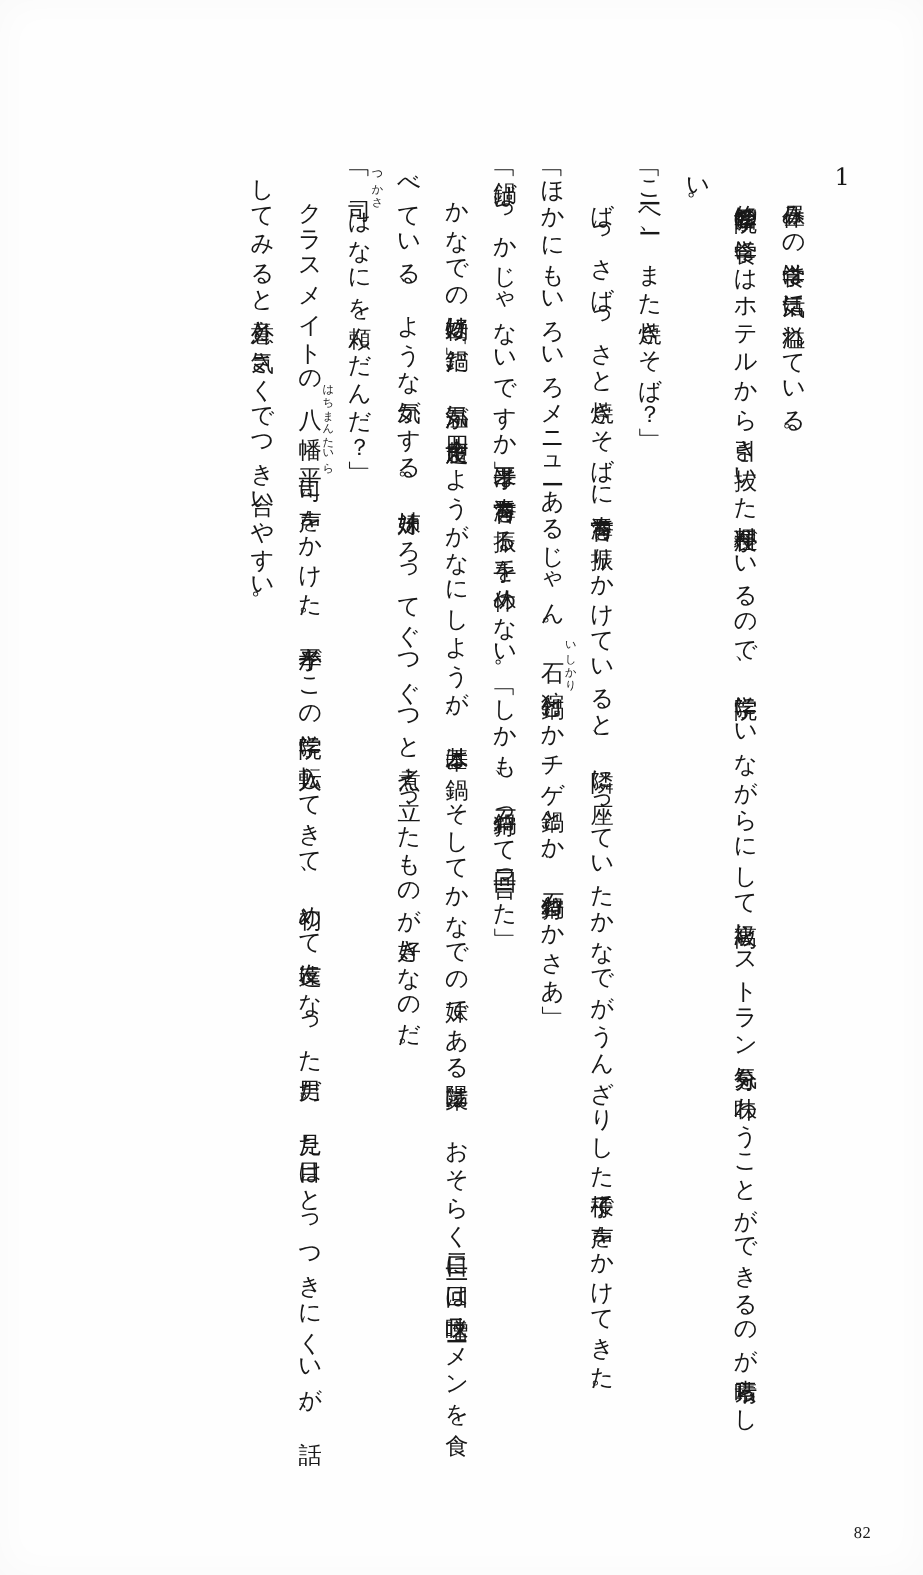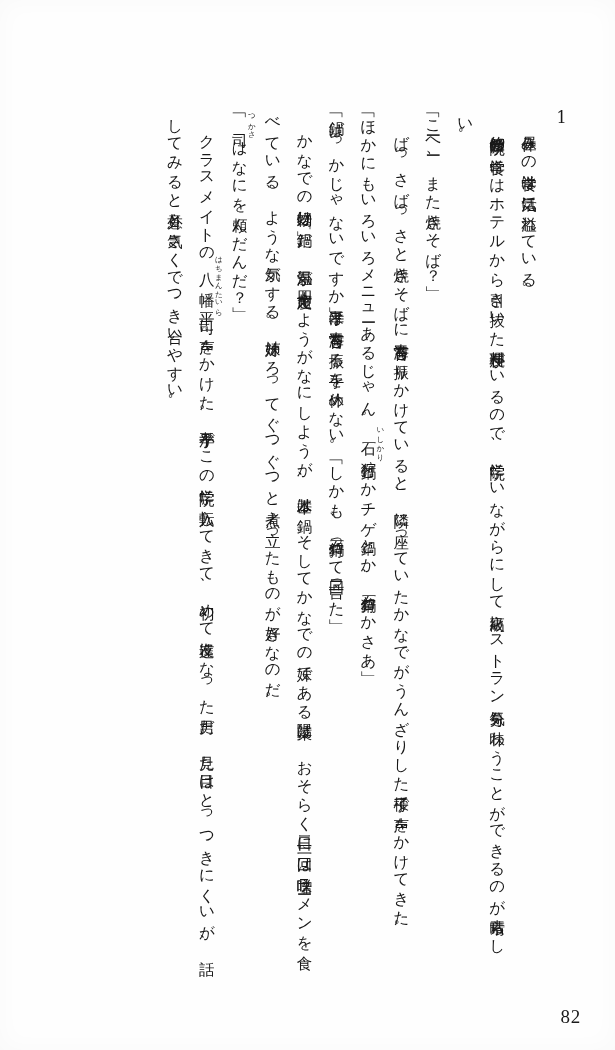--- a/index.html
+++ b/index.html
@@ -61,21 +61,21 @@
   rt {
     font-size: 7.5px;
     letter-spacing: 0.02em;
     color: #222;
   }
 
   .page-number {
     position: absolute;
     bottom: 22px;
     right: 34px;
-    font-size: 19px;
+    font-size: 11px;
     color: #1a1a1a;
     font-family: "Liberation Serif", "DejaVu Serif", serif;
     letter-spacing: 0.04em;
   }
 
   
   .edge-shade {
     position: absolute;
     inset: 0;
     pointer-events: none;

